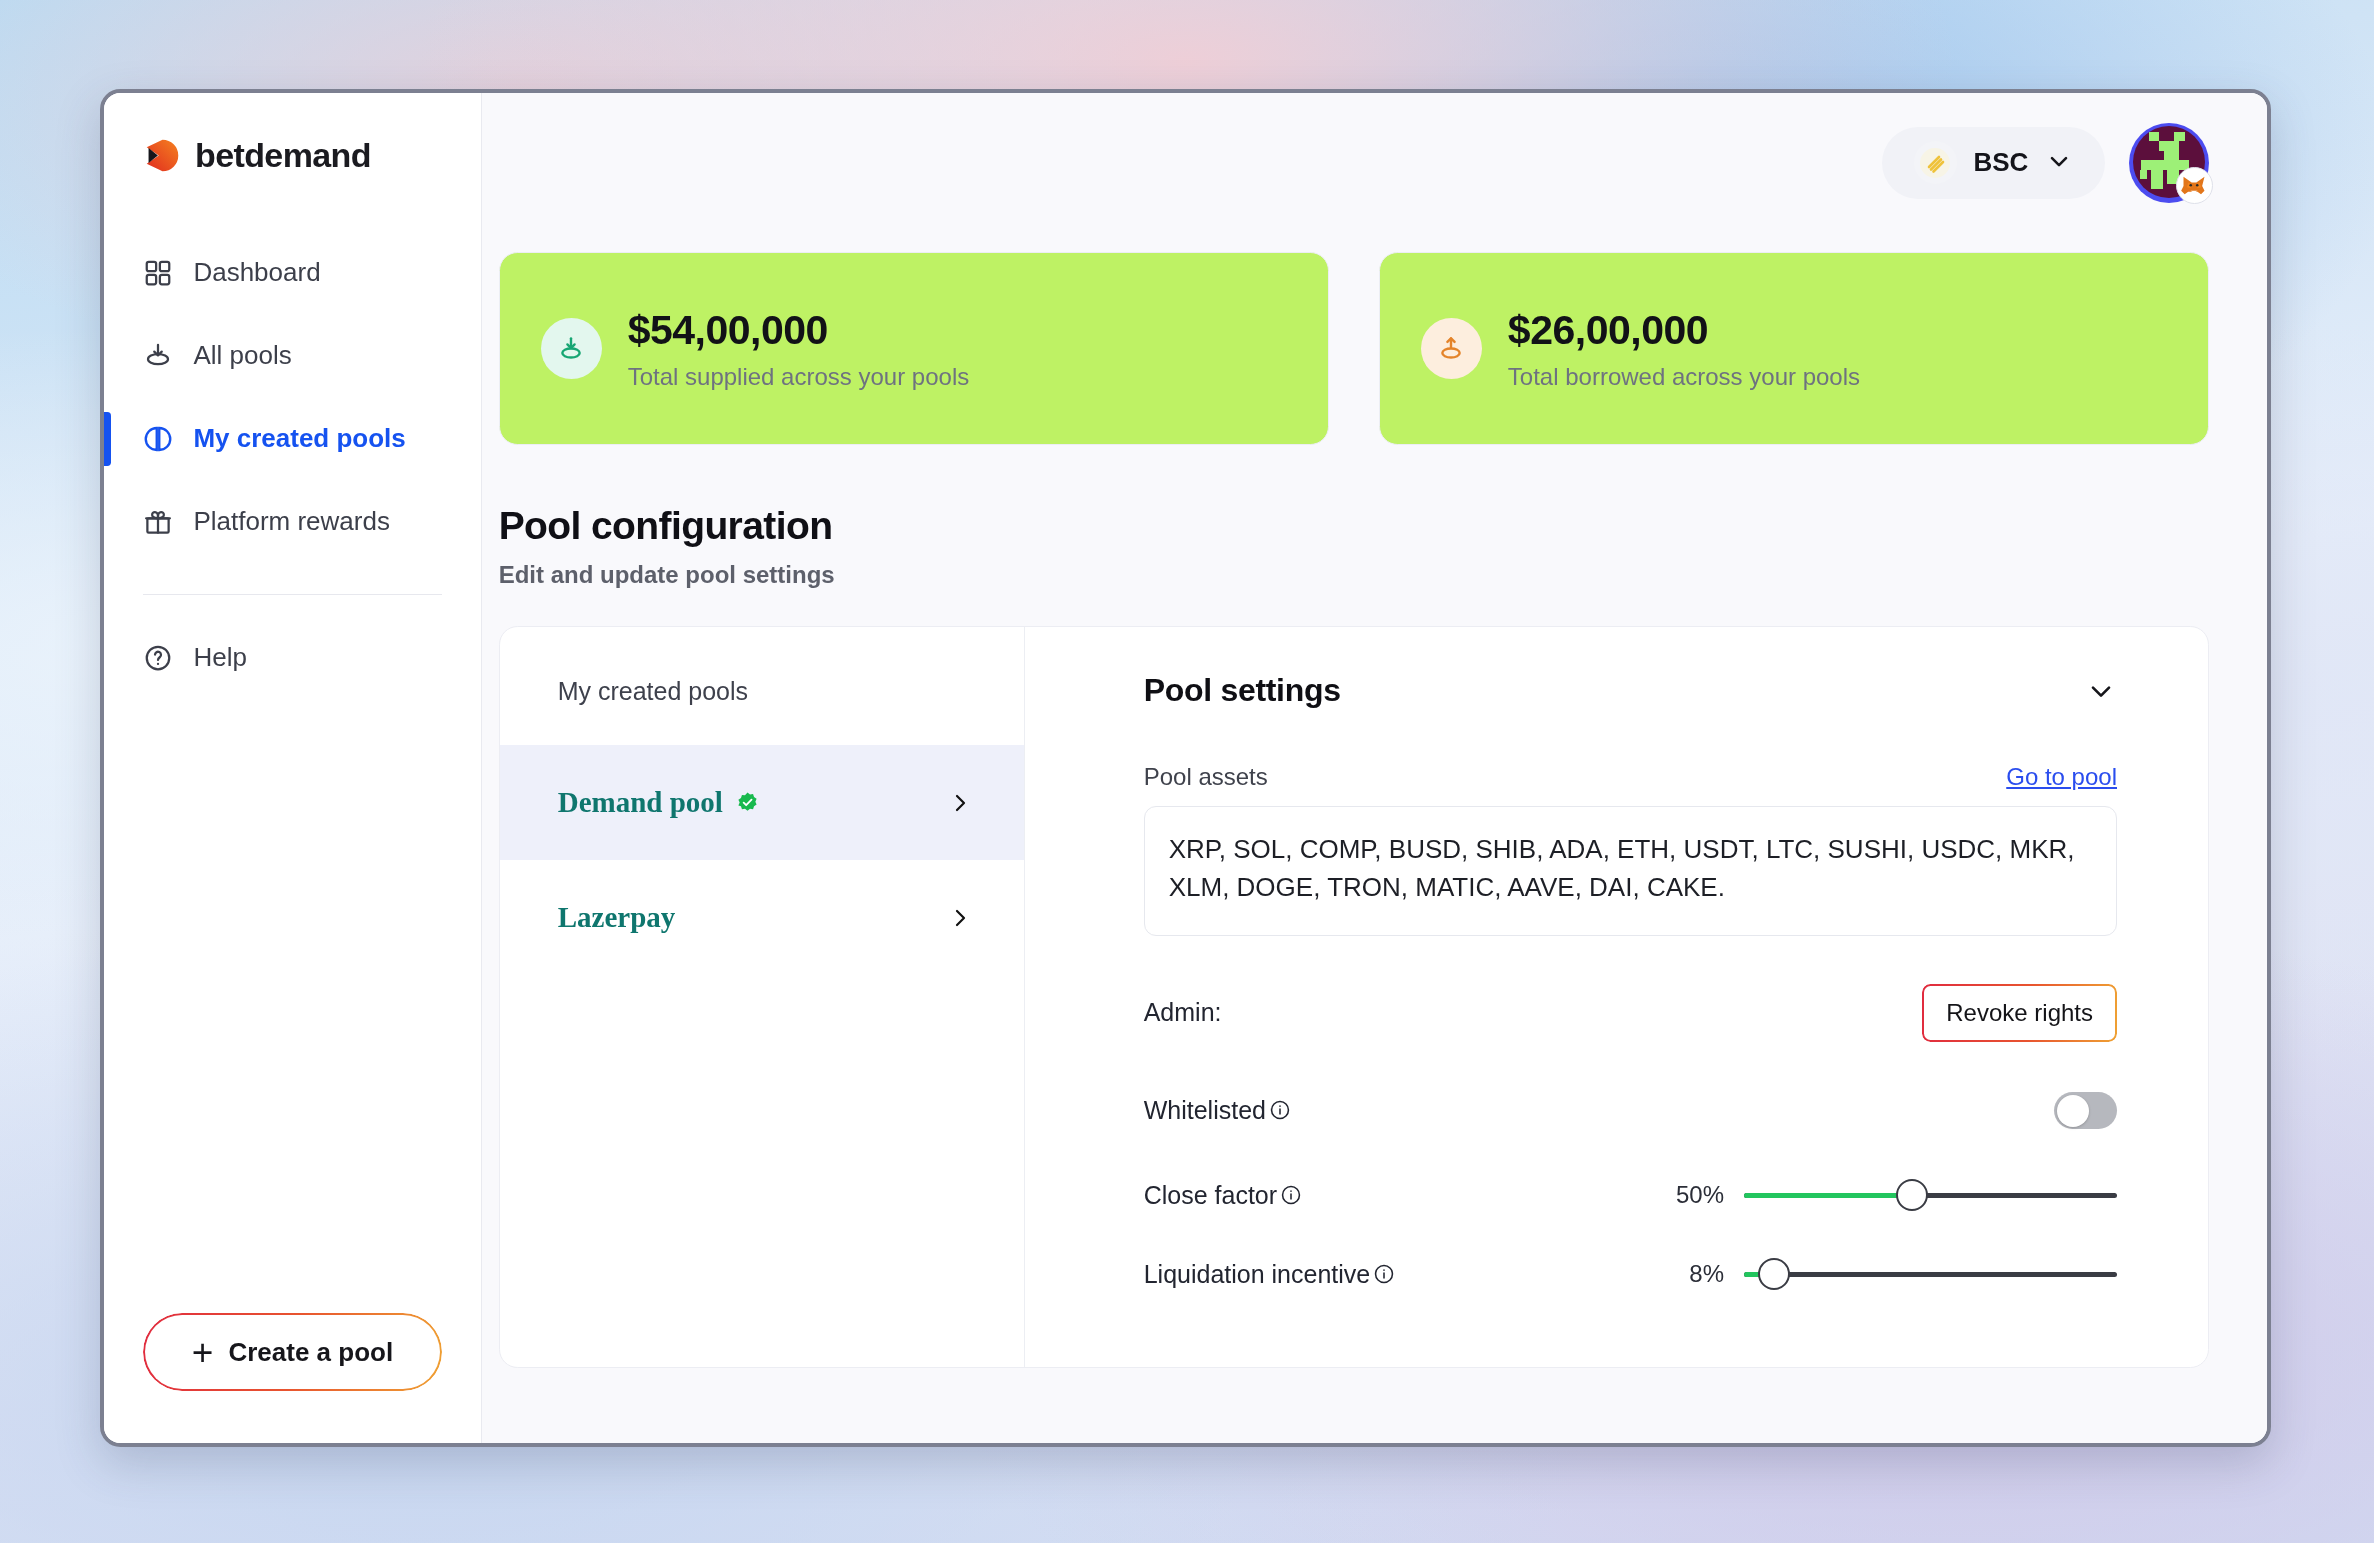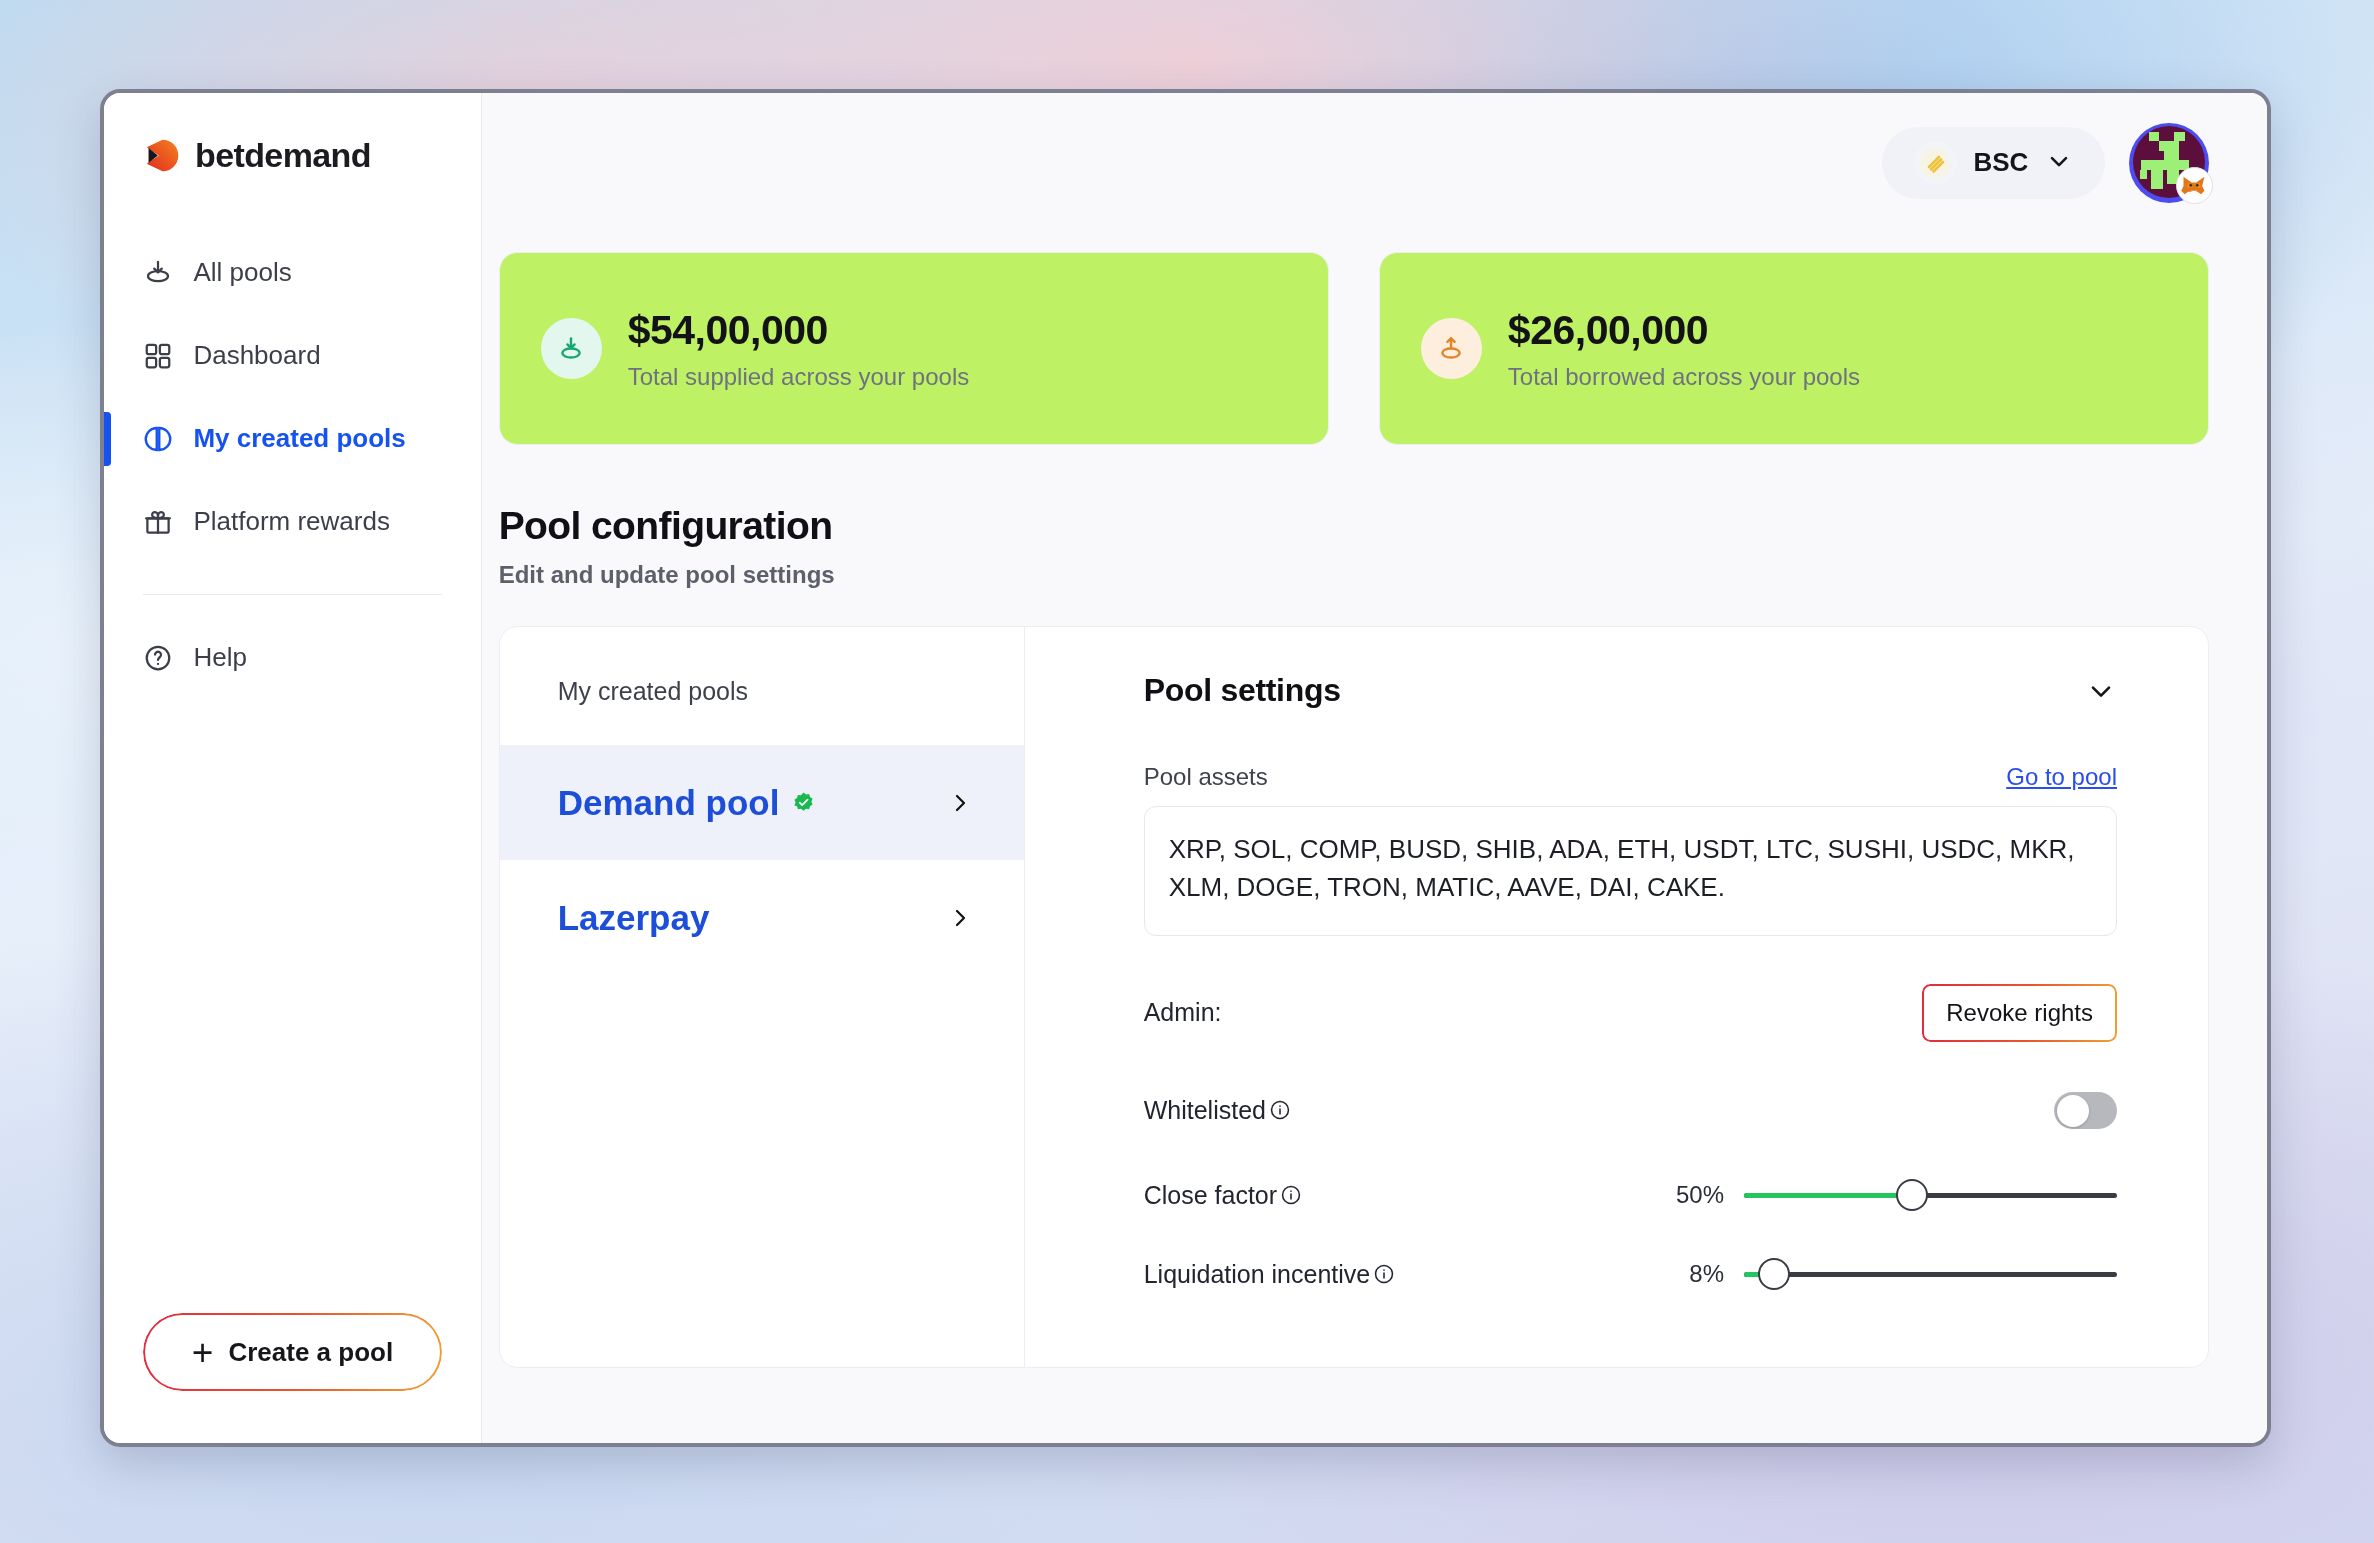--- a/index.html
+++ b/index.html
@@ -233,21 +233,21 @@
   .pool-row {
     display: flex;
     align-items: center;
     justify-content: space-between;
     height: 115px;
     padding: 0 52px 0 58px;
     cursor: pointer;
   }
   .pool-row.selected { background: #eef0fa; }
   .pool-row-left { display: flex; align-items: center; gap: 13px; }
-  .pool-row-name { font-size: 35px; font-weight: 700; color: #1d4ed8; }
+  .pool-row-name { font-size: 29px; font-weight: 700; color: #0f766e; font-family: Liberation Serif, serif; }
   .verified-badge { width: 23px; height: 23px; display: block; }
   .chev-right { width: 24px; height: 24px; display: block; }
 
   .settings-pane { flex: 1; padding: 45px 91px 0 119px; }
   .settings-head {
     display: flex;
     align-items: center;
     justify-content: space-between;
     margin-bottom: 54px;
   }
@@ -370,39 +370,39 @@
             <path d="M6 13 L16 21 L6 29 Z" fill="#16161b"></path>
           </svg>
         </span>
         <span class="brand-text">betdemand</span>
       </div>
 
       <nav class="nav">
 
         <div class="nav-item">
           <span class="nav-ico">
-            <svg viewBox="0 0 24 24" width="30" height="30" fill="none" stroke="#3c3f4a" stroke-width="1.8" stroke-linecap="round" stroke-linejoin="round">
-              <path d="M12 3v8"></path>
-                <path d="M9 8.5l3 3 3-3"></path>
-              <path d="M4 14.5c0 2.2 3.6 4 8 4s8-1.8 8-4-3.6-4-8-4-8 1.8-8 4z"></path>
-            </svg>
-          </span>
-          <span>All pools</span>
-        </div>
-
-        <div class="nav-item">
-          <span class="nav-ico">
             <svg viewBox="0 0 24 24" width="30" height="30" fill="none" stroke="#3c3f4a" stroke-width="1.8">
               <rect x="3" y="3" width="7.5" height="7.5" rx="1.6"></rect>
               <rect x="13.5" y="3" width="7.5" height="7.5" rx="1.6"></rect>
               <rect x="3" y="13.5" width="7.5" height="7.5" rx="1.6"></rect>
               <rect x="13.5" y="13.5" width="7.5" height="7.5" rx="1.6"></rect>
             </svg>
           </span>
           <span>Dashboard</span>
+        </div>
+
+        <div class="nav-item">
+          <span class="nav-ico">
+            <svg viewBox="0 0 24 24" width="30" height="30" fill="none" stroke="#3c3f4a" stroke-width="1.8" stroke-linecap="round" stroke-linejoin="round">
+              <path d="M12 3v8"></path>
+                <path d="M9 8.5l3 3 3-3"></path>
+              <path d="M4 14.5c0 2.2 3.6 4 8 4s8-1.8 8-4-3.6-4-8-4-8 1.8-8 4z"></path>
+            </svg>
+          </span>
+          <span>All pools</span>
         </div>
 
         <div class="nav-item active">
           <span class="nav-ico">
             <svg viewBox="0 0 24 24" width="30" height="30" fill="none" stroke="#1552f0" stroke-width="1.9">
               <path d="M11 3.2a8.8 8.8 0 000 17.6z"></path>
               <path d="M13 3.2a8.8 8.8 0 010 17.6z"></path>
             </svg>
           </span>
           <span>My created pools</span>

